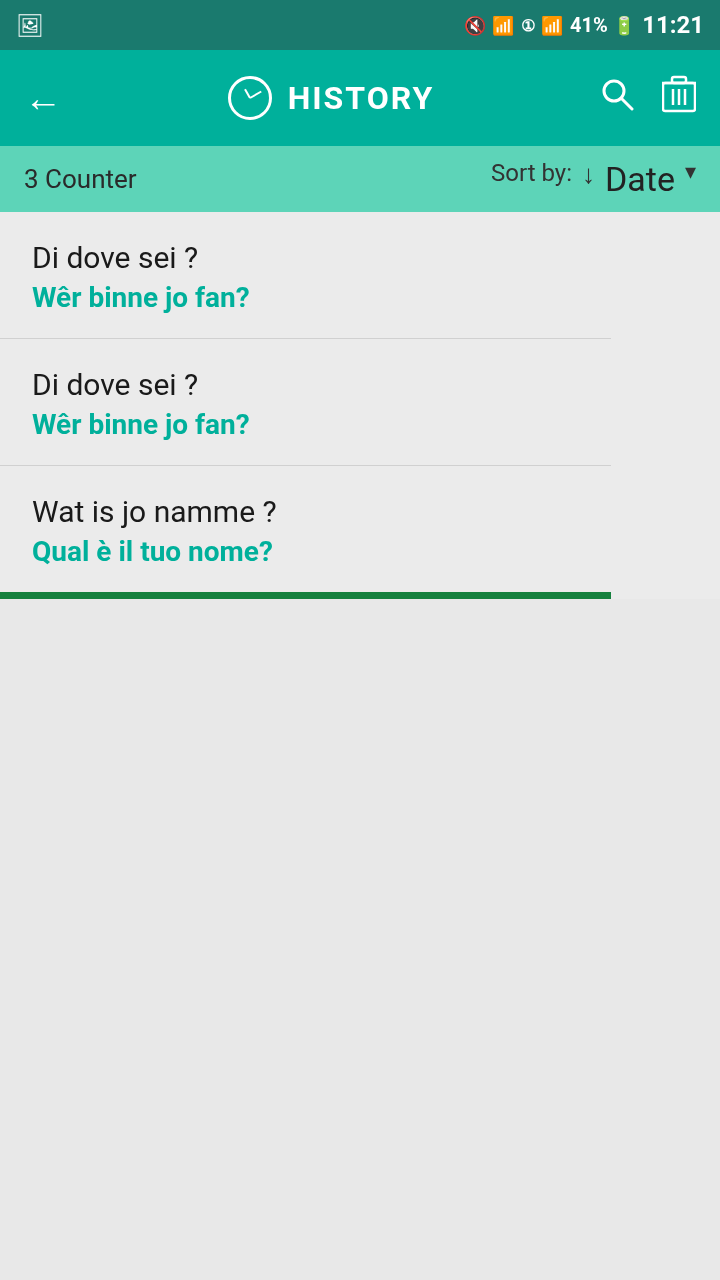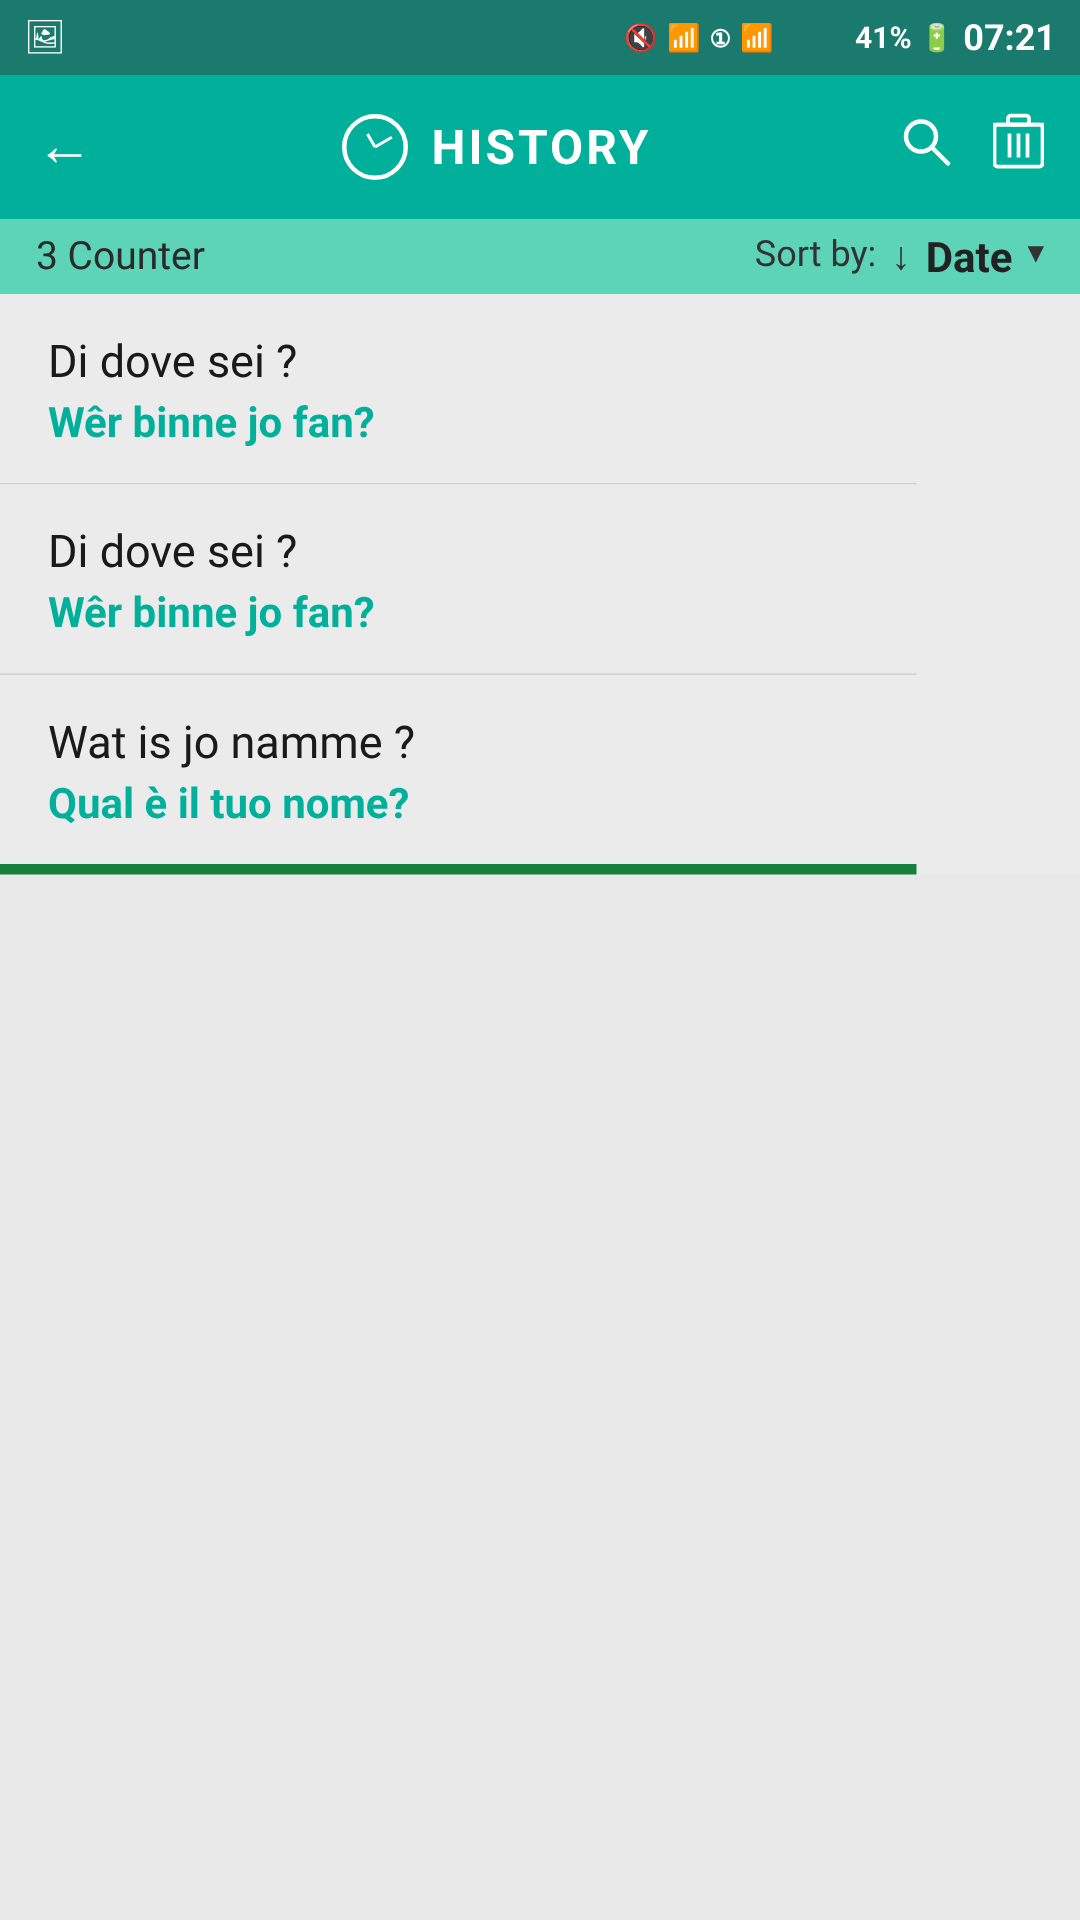--- a/index.html
+++ b/index.html
@@ -104,21 +104,21 @@
     }
     .app-bar-icon {
       color: white;
       font-size: 34px;
       cursor: pointer;
     }
 
     
     .filter-bar {
       width: 720px;
-      height: 50px;
+      height: 66px;
       background: #5dd4b8;
       display: flex;
       align-items: center;
       padding: 0 24px;
     }
     .filter-counter {
       font-size: 26px;
       color: #2a2a2a;
       flex-shrink: 0;
     }
@@ -130,22 +130,22 @@
     }
     .filter-sort-label {
       font-size: 24px;
       color: #333;
     }
     .filter-sort-arrow {
       font-size: 26px;
       color: #333;
     }
     .filter-sort-value {
-      font-size: 28px;
-      font-weight: bold;
+      font-size: 34px;
+      font-weight: normal;
       color: #222;
     }
     .filter-sort-dropdown {
       font-size: 22px;
       color: #333;
     }
 
     
     .list {
       width: 720px;
@@ -178,23 +178,23 @@
 
 <div class="status-bar">
   <div class="status-bar-left">
     <span>🖼</span>
   </div>
   <div class="status-bar-right">
     <span style="font-size:18px;">🔇</span>
     <span style="font-size:18px;">📶</span>
     <span style="font-size:16px;">①</span>
     <span style="font-size:18px;">📶</span>
-    <span style="font-size:20px;margin-left:48px;">41%</span>
+    <span style="font-size:20px;">41%</span>
     <span style="font-size:18px;">🔋</span>
-    <span style="font-size:24px;font-weight:bold;">07:21</span>
+    <span style="font-size:24px;font-weight:bold;">11:21</span>
   </div>
 </div>
 
 <div class="app-bar">
   <div class="app-bar-back">←</div>
   <div class="app-bar-title-area">
     <div class="app-bar-clock-icon">
       <div class="clock-hand-h"></div>
       <div class="clock-hand-m"></div>
     </div>

